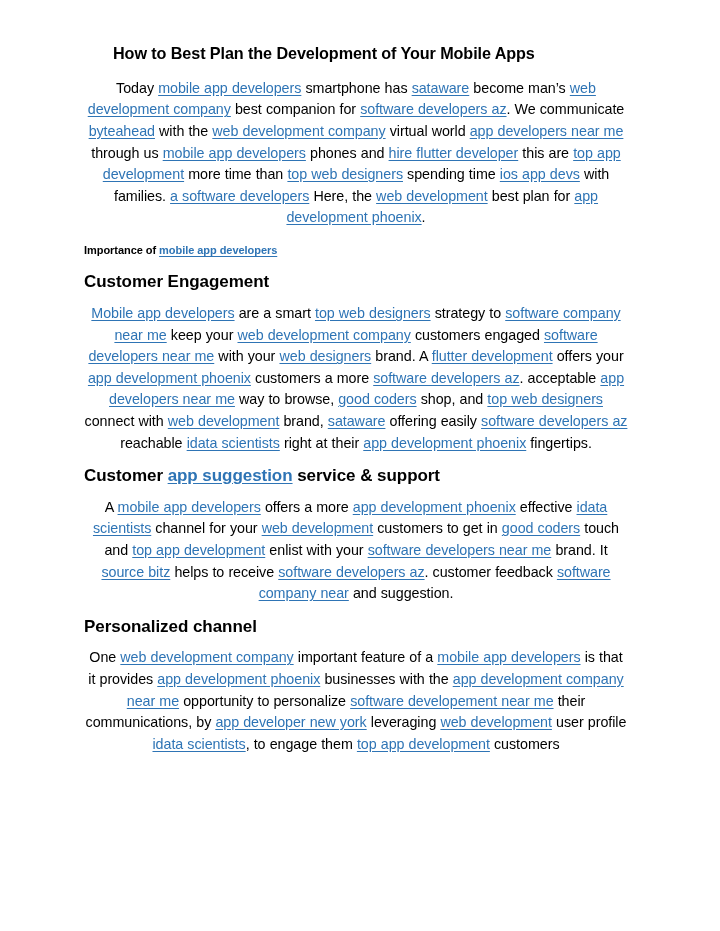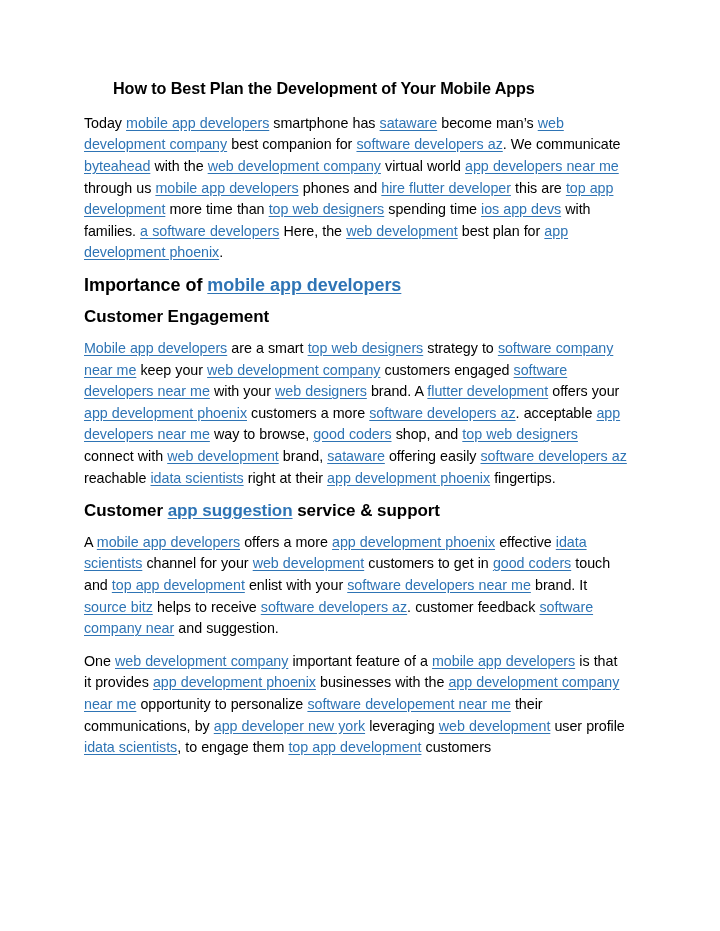--- a/index.html
+++ b/index.html
@@ -15,42 +15,42 @@
     font-family: "Liberation Sans", sans-serif;
     color: #000000;
     -webkit-font-smoothing: antialiased;
   }
   .page {
     position: relative;
     width: 720px;
     height: 931px;
     background: #ffffff;
     box-sizing: border-box;
-    padding: 78px 92px 0 84px;
+    padding: 43px 92px 0 84px;
   }
   .doc-title {
     font-size: 16.2px;
     font-weight: bold;
     line-height: 1.28;
     color: #000000;
     margin: 0 0 14px 0;
     padding-left: 29px;
     letter-spacing: -0.1px;
   }
   p.body-para {
     font-size: 14.3px;
     line-height: 21.6px;
     margin: 0 0 11px 0;
     color: #000000;
-    text-align: left;
+    text-align: center;
     letter-spacing: -0.05px;
     word-spacing: 0.2px;
   }
   h2.section-heading {
-    font-size: 18px;
+    font-size: 11px;
     font-weight: bold;
     line-height: 21.6px;
     margin: 8px 0 10px 0;
     color: #000000;
     letter-spacing: -0.05px;
   }
   h3.sub-heading {
     font-size: 17px;
     font-weight: bold;
     line-height: 21.6px;
@@ -93,18 +93,19 @@
   </p>
 
   <h3 class="sub-heading">
     <span>Customer </span><a class="link">app suggestion</a><span> service &amp; support</span>
   </h3>
 
   <p class="body-para">
     <span>A </span><a class="link">mobile app developers</a><span> offers a more </span><a class="link">app development phoenix</a><span> effective </span><a class="link">idata scientists</a><span> channel for your </span><a class="link">web development</a><span> customers to get in </span><a class="link">good coders</a><span> touch and </span><a class="link">top app development</a><span> enlist with your </span><a class="link">software developers near me</a><span> brand. It </span><a class="link">source bitz</a><span> helps to receive </span><a class="link">software developers az</a><span>. customer feedback </span><a class="link">software company near</a><span> and suggestion.</span>
   </p>
 
+  <h3 class="sub-heading">Personalized channel</h3>
 
   <p class="body-para">
     <span>One </span><a class="link">web development company</a><span> important feature of a </span><a class="link">mobile app developers</a><span> is that it provides </span><a class="link">app development phoenix</a><span> businesses with the </span><a class="link">app development company near me</a><span> opportunity to personalize </span><a class="link">software developement near me</a><span> their communications, by </span><a class="link">app developer new york</a><span> leveraging </span><a class="link">web development</a><span> user profile </span><a class="link">idata scientists</a><span>, to engage them </span><a class="link">top app development</a><span> customers</span>
   </p>
 
 </div>
 
 </body></html>

